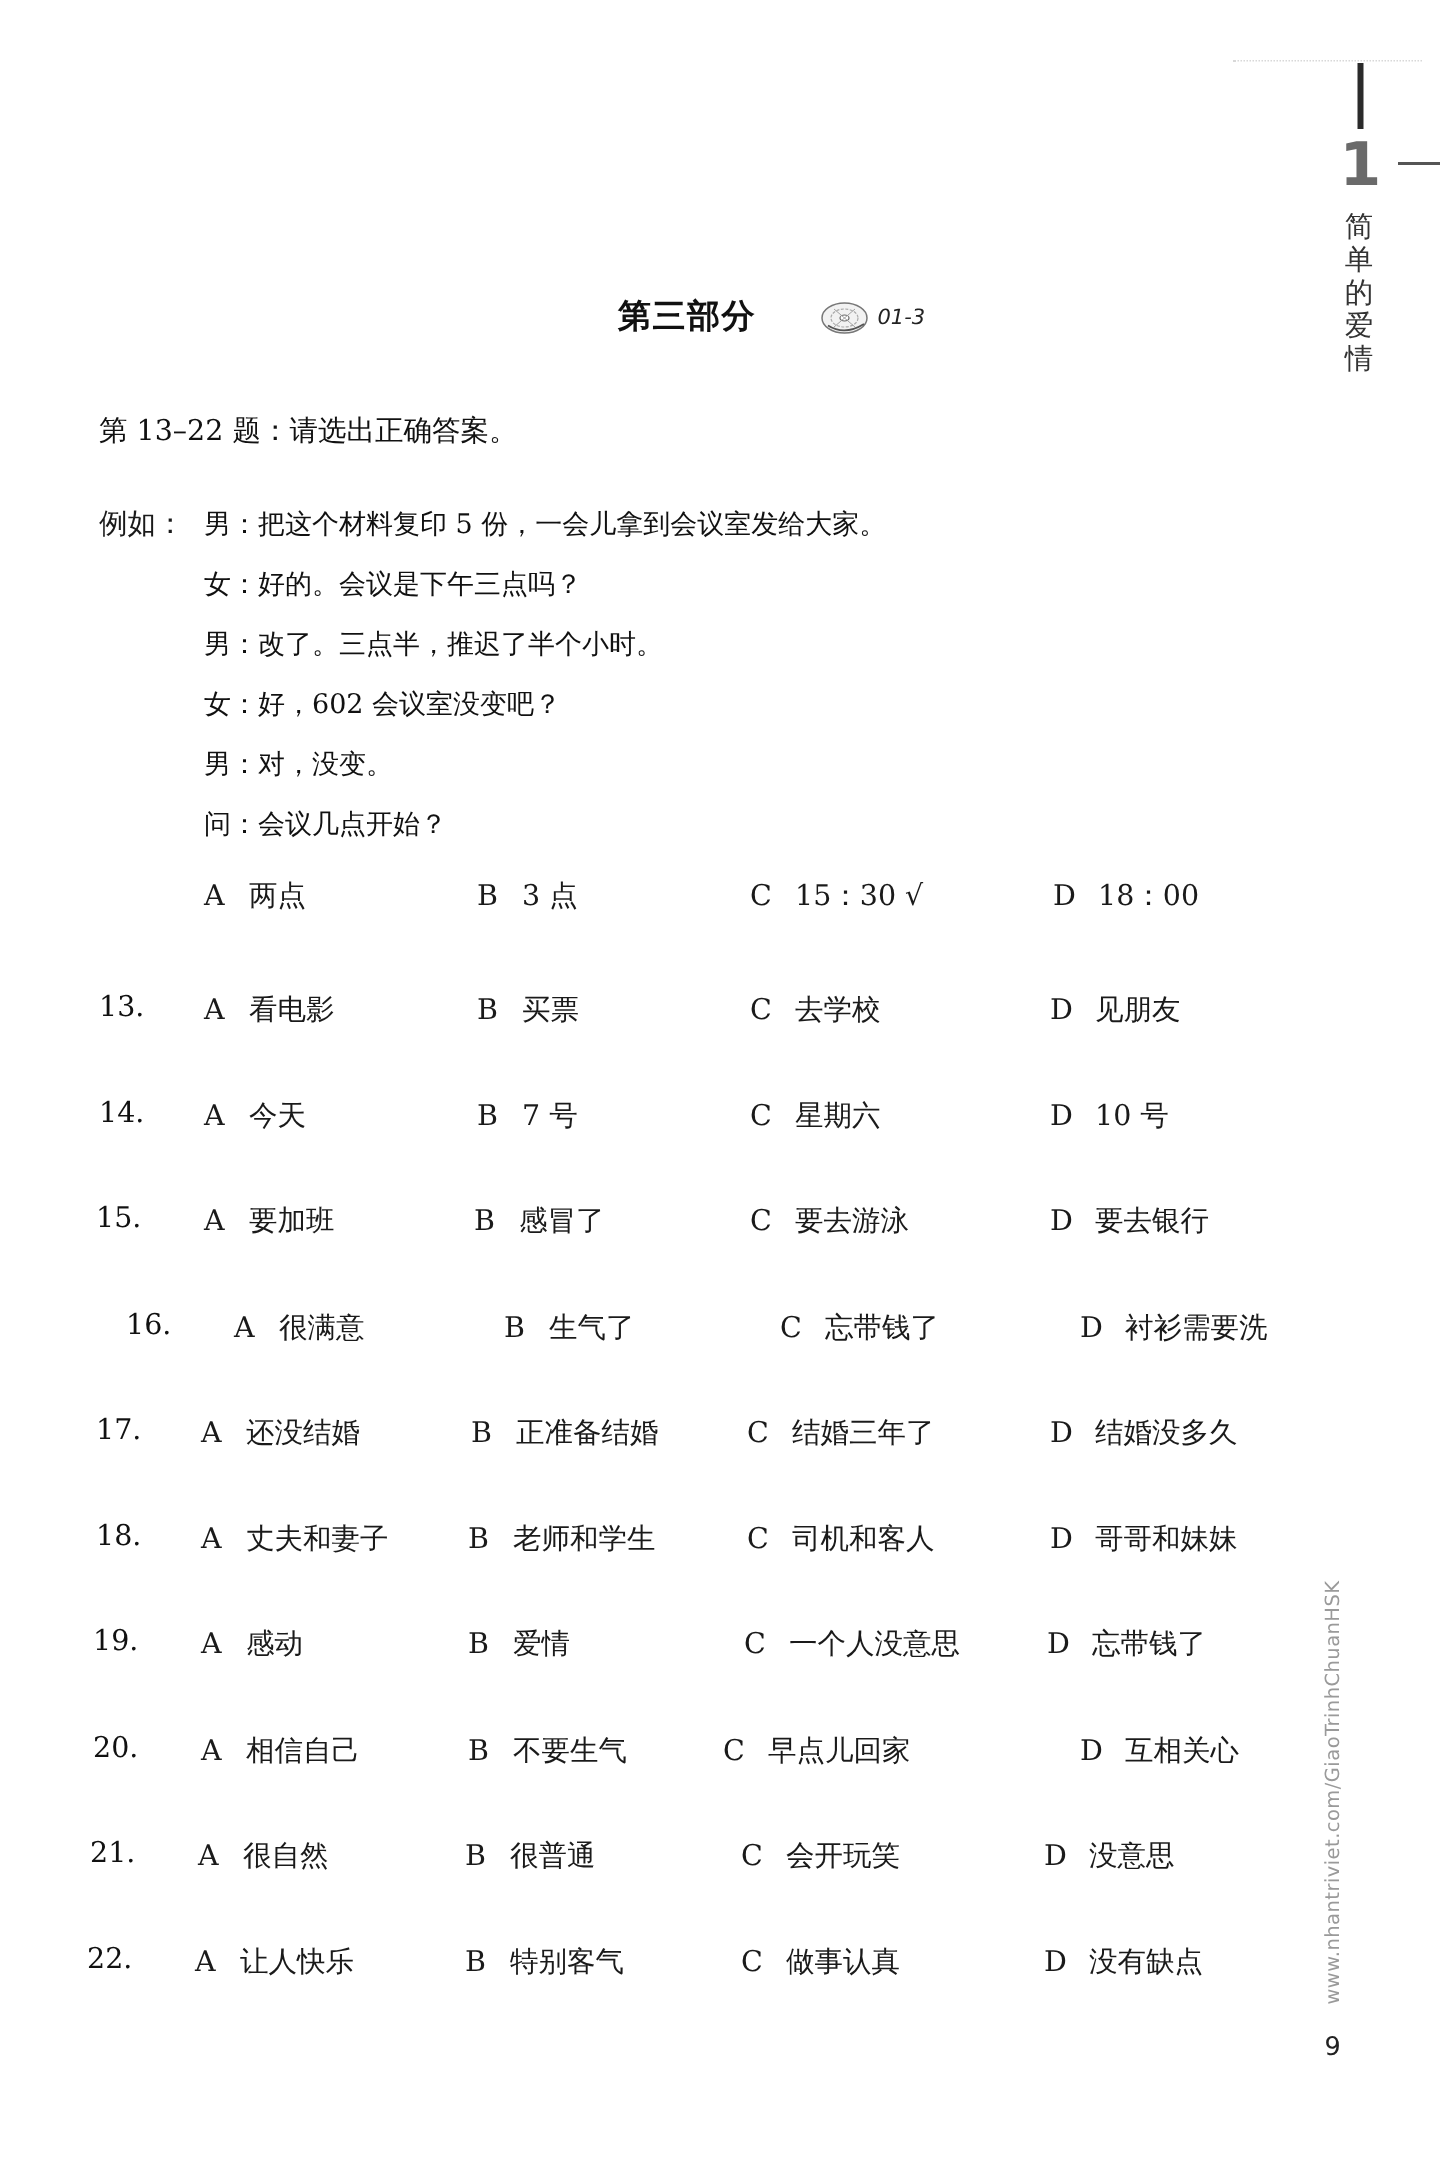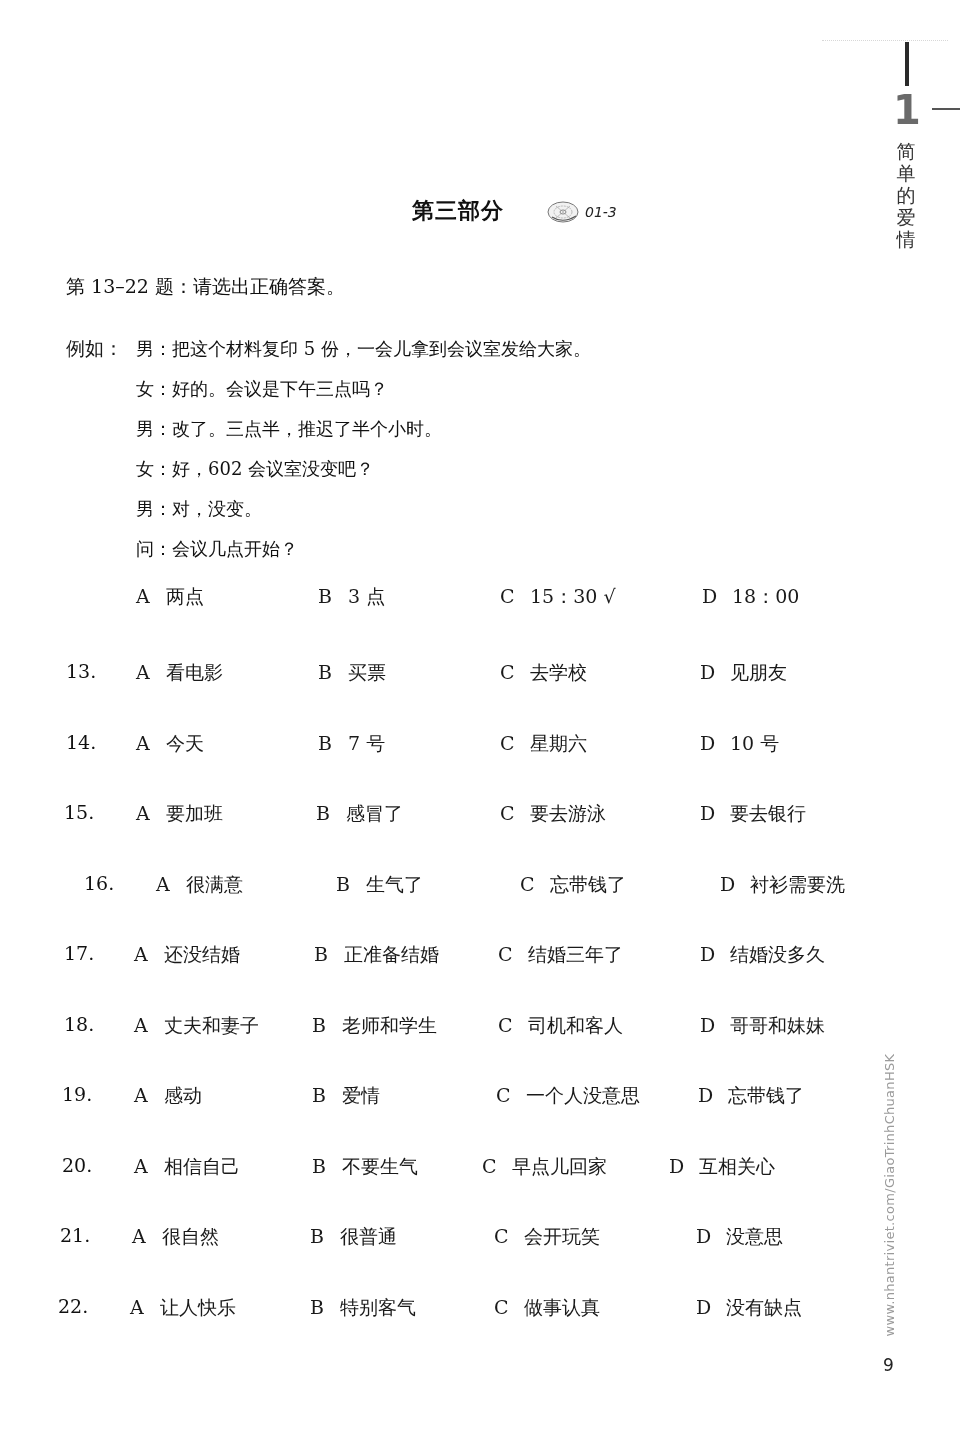--- a/index.html
+++ b/index.html
@@ -133,21 +133,21 @@
       <div class="opt" style="left:134px"><span class="letter">A</span><span class="txt">感动</span></div>
       <div class="opt" style="left:312px"><span class="letter">B</span><span class="txt">爱情</span></div>
       <div class="opt" style="left:496px"><span class="letter">C</span><span class="txt">一个人没意思</span></div>
       <div class="opt" style="left:698px"><span class="letter">D</span><span class="txt">忘带钱了</span></div>
     </div>
     <div class="abs opt-row" style="top: 1154px;">
       <span class="qnum" style="left:62px">20.</span>
       <div class="opt" style="left:134px"><span class="letter">A</span><span class="txt">相信自己</span></div>
       <div class="opt" style="left:312px"><span class="letter">B</span><span class="txt">不要生气</span></div>
       <div class="opt" style="left:482px"><span class="letter">C</span><span class="txt">早点儿回家</span></div>
-      <div class="opt" style="left:669px"><span class="letter">D</span><span class="txt">互相关心</span></div>
+      <div class="opt" style="left:720px"><span class="letter">D</span><span class="txt">互相关心</span></div>
     </div>
     <div class="abs opt-row" style="top: 1224px;">
       <span class="qnum" style="left:60px">21.</span>
       <div class="opt" style="left:132px"><span class="letter">A</span><span class="txt">很自然</span></div>
       <div class="opt" style="left:310px"><span class="letter">B</span><span class="txt">很普通</span></div>
       <div class="opt" style="left:494px"><span class="letter">C</span><span class="txt">会开玩笑</span></div>
       <div class="opt" style="left:696px"><span class="letter">D</span><span class="txt">没意思</span></div>
     </div>
     <div class="abs opt-row" style="top: 1295px;">
       <span class="qnum" style="left:58px">22.</span>

